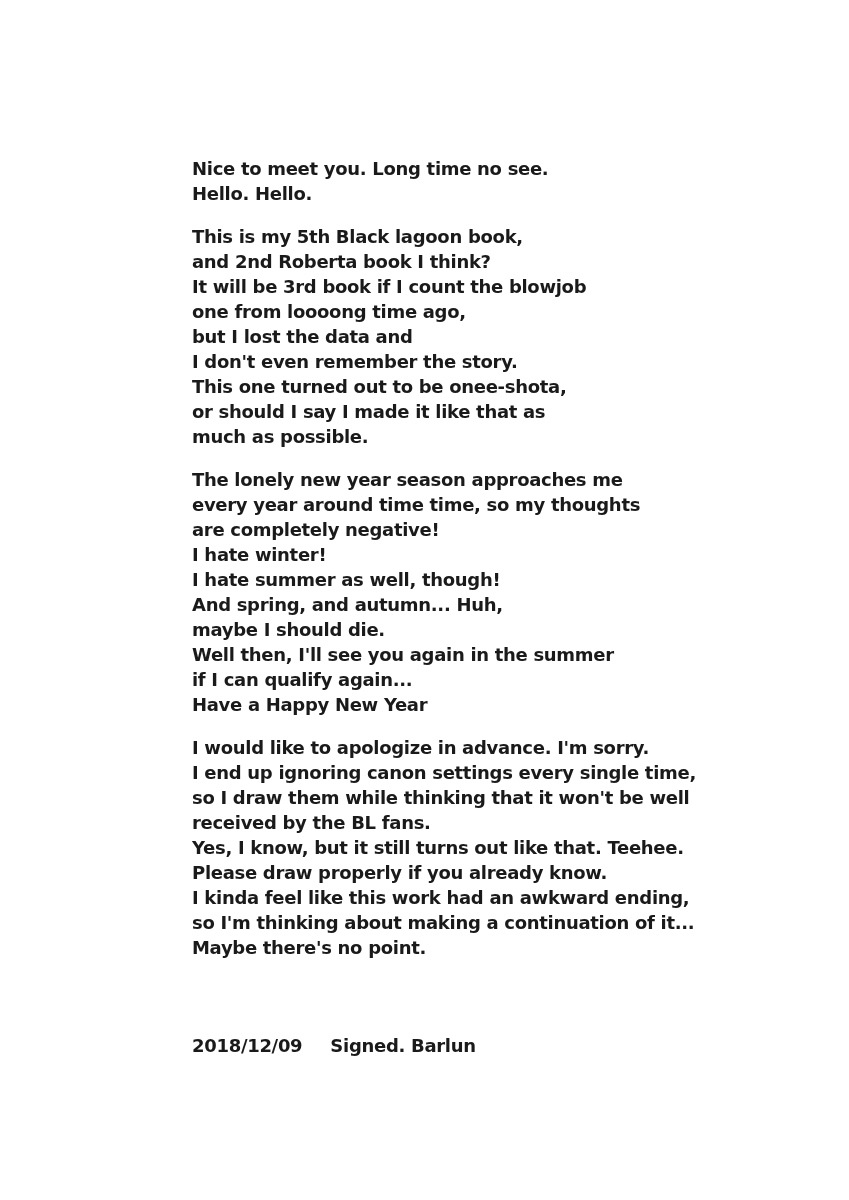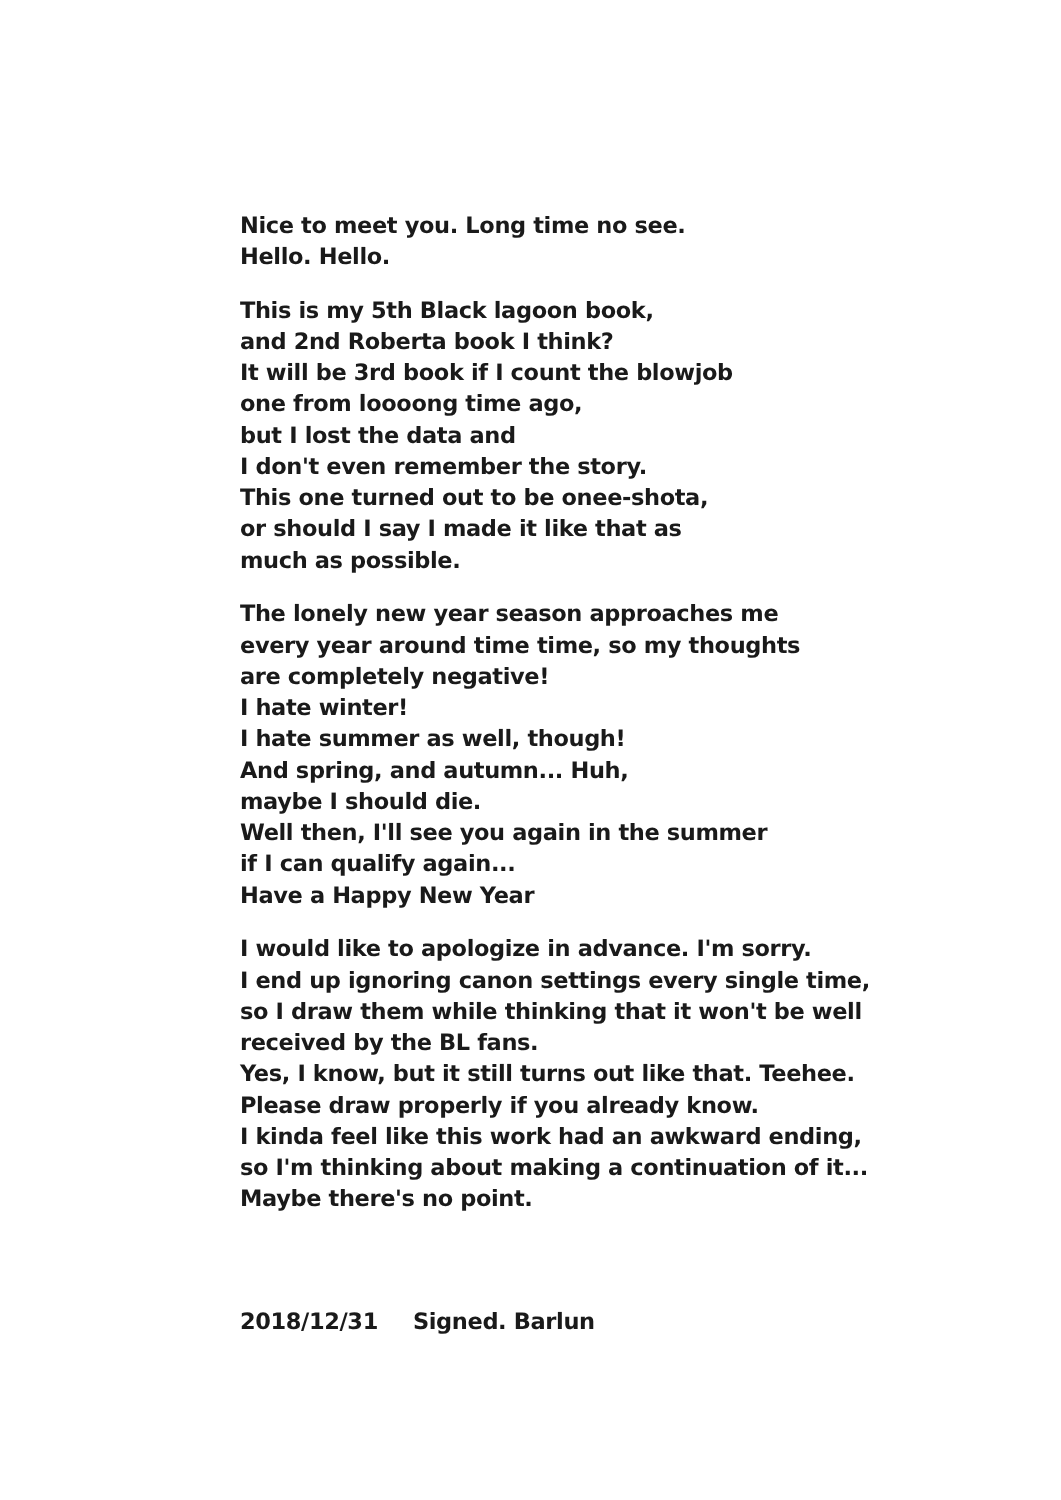--- a/index.html
+++ b/index.html
@@ -11,21 +11,21 @@
     position: relative;
     width: 849px;
     height: 1200px;
     background: #ffffff;
     overflow: hidden;
     font-family: "DejaVu Sans", sans-serif;
   }
   .text-block {
     position: absolute;
     left: 192px;
-    top: 168px;
+    top: 156px;
     width: 620px;
     color: #1a1a1a;
     font-size: 18px;
     line-height: 25px;
     font-weight: bold;
     letter-spacing: -0.3px;
   }
   .para {
     margin: 0 0 18px 0;
     white-space: pre-line;
@@ -67,16 +67,16 @@
     <p class="para">I would like to apologize in advance. I'm sorry.
 I end up ignoring canon settings every single time,
 so I draw them while thinking that it won't be well
 received by the BL fans.
 Yes, I know, but it still turns out like that. Teehee.
 Please draw properly if you already know.
 I kinda feel like this work had an awkward ending,
 so I'm thinking about making a continuation of it...
 Maybe there's no point.</p>
     <p class="para signature">
-      <span>2018/12/31</span><span class="sig-name">Signed. Barlun</span>
+      <span>2018/12/09</span><span class="sig-name">Signed. Barlun</span>
     </p>
   </div>
 </div>
 
 </body></html>

